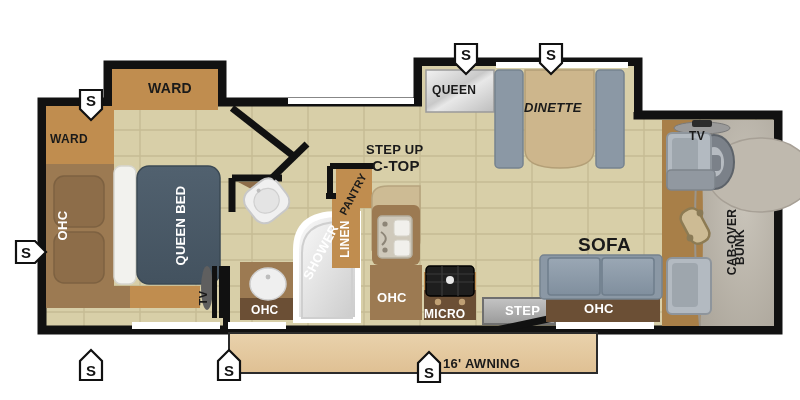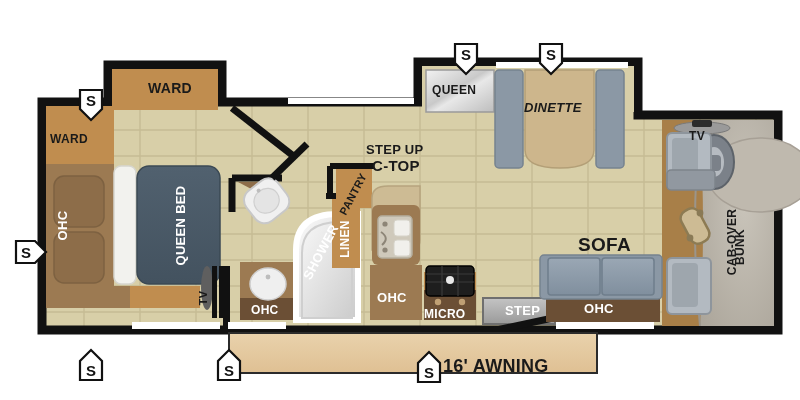--- a/index.html
+++ b/index.html
@@ -308,21 +308,21 @@
 
 <div class="lbl" style="left:524px; top:100px; font-size:13px;font-style:italic;">DINETTE</div>
 
 <div class="lbl" style="left:432px; top:83px; font-size:12px;">QUEEN</div>
 
 <div class="lbl" style="left:689px; top:129px; font-size:12px;">TV</div>
 
 <div class="lbl vert" style="left:699px; top:235px; font-size:12px; transform:rotate(-90deg);">CAB-OVER</div>
 <div class="lbl vert" style="left:722px; top:240px; font-size:12px; transform:rotate(-90deg);">BUNK</div>
 
-<div class="lbl" style="left:443px; top:356px; font-size:18px;">16' AWNING</div>
+<div class="lbl" style="left:443px; top:356px; font-size:13px;">16' AWNING</div>
 
 <div id="markers">
       <div style="position: absolute; left: 78px; top: 88px; transform: rotate(0deg); transform-origin: 50% 50%;">
         <svg width="26" height="34" viewBox="0 0 26 34">
           <path d="M2 2 H24 V21 L13 32 L2 21 Z" fill="#ffffff" stroke="#111111" stroke-width="2.2" stroke-linejoin="miter"></path>
         </svg>
         <div style="position:absolute;left:0;top:0;width:26px;height:24px;display:flex;align-items:center;justify-content:center;font-family:'Liberation Sans',sans-serif;font-weight:bold;font-size:15px;color:#111;transform:rotate(0deg);">S</div>
       </div>
       <div style="position: absolute; left: 453px; top: 42px; transform: rotate(0deg); transform-origin: 50% 50%;">
         <svg width="26" height="34" viewBox="0 0 26 34">

